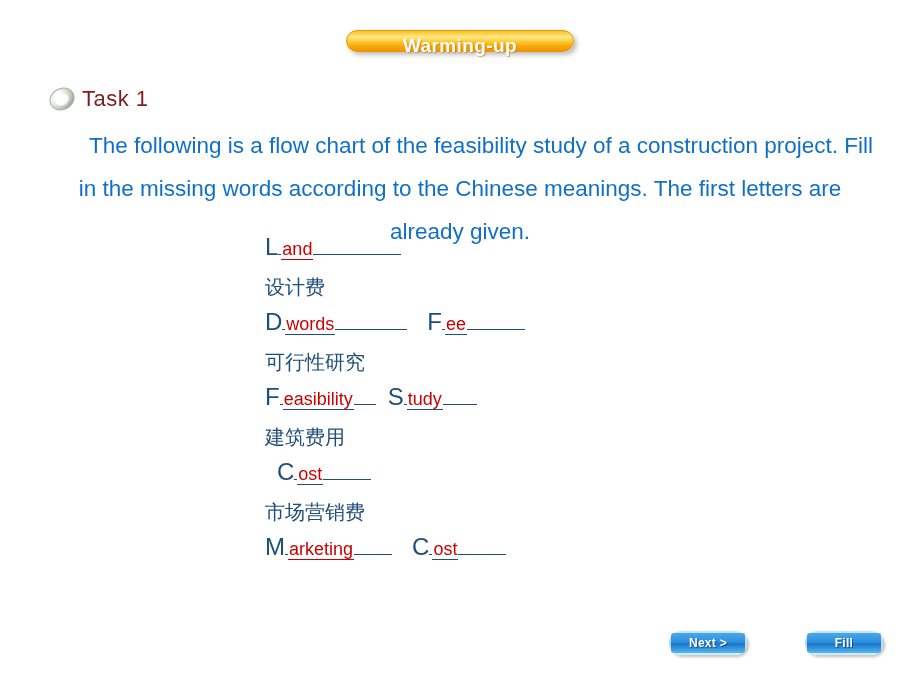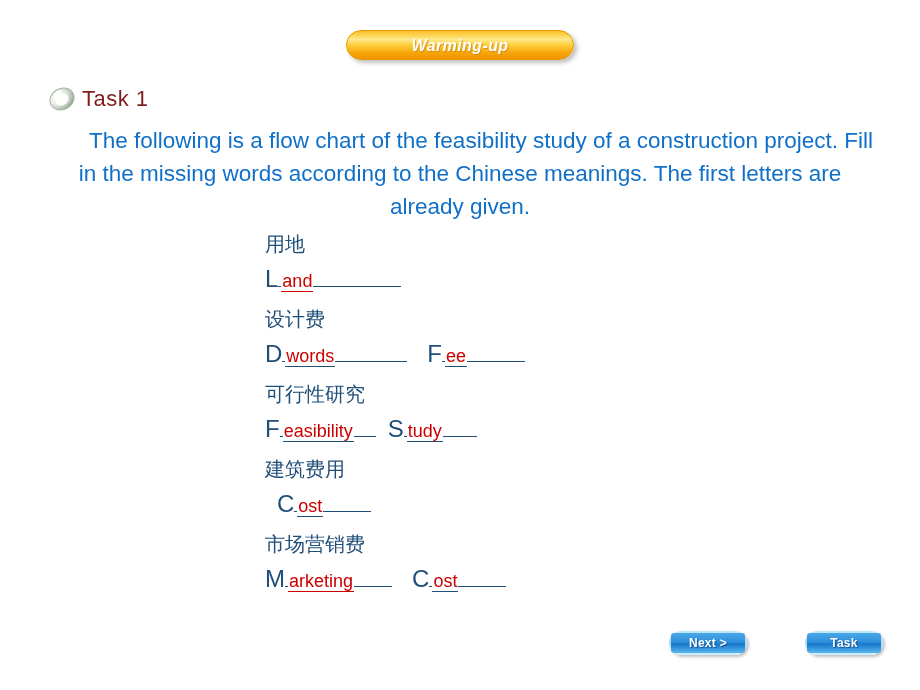--- a/index.html
+++ b/index.html
@@ -20,39 +20,38 @@
     position: absolute;
     left: 0;
     top: 30px;
     width: 920px;
     text-align: center;
   }
   .banner {
     display: inline-block;
     position: relative;
     width: 228px;
-    height: 30px;
+    height: 22px;
     line-height: 30px;
     border-radius: 16px;
     background: linear-gradient(to bottom,
                 #fbbd2a 0%,
                 #fdd34e 14%,
                 #ffe98c 30%,
                 #fdcb36 52%,
                 #f7a50a 78%,
                 #f09500 100%);
     box-shadow: 3px 3px 4px rgba(120,120,120,0.45);
     border: 1px solid #e79700;
     color: #ffffff;
-    font-size: 16px;
+    font-size: 19px;
     font-weight: bold;
     letter-spacing: 0.4px;
     text-shadow: 1px 1px 1px rgba(190,120,0,0.6);
     box-sizing: border-box;
-    font-style: italic;
   }
 
   
   .task-head {
     position: absolute;
     left: 48px;
     top: 86px;
     display: flex;
     align-items: center;
   }
@@ -70,21 +69,21 @@
 
   
   .instructions {
     position: absolute;
     left: 45px;
     top: 124px;
     width: 830px;
     text-align: center;
     color: #1070c8;
     font-size: 22.5px;
-    line-height: 33px;
+    line-height: 43px;
     text-indent: 42px;
   }
 
   
   .exercise {
     position: absolute;
     left: 265px;
     top: 228px;
     width: 420px;
   }
@@ -197,21 +196,20 @@
     </svg>
   </span>
   <span class="task-label">Task 1</span>
 </div>
 
 <div class="instructions">The following is a flow chart of the feasibility study of a construction project. Fill in the missing words according to the Chinese meanings. The first letters are already given.</div>
 
 <div class="exercise">
 
   <div class="ex-group">
-    <div class="cn">用地</div>
     <div class="answer-row">
       <span class="slot"><span class="first-letter">L</span><span class="lead-rule"></span><span class="fill">and</span><span class="blank" style="width:88px"></span></span>
       <span class="gap-md"></span>
     </div>
   </div>
 
   <div class="ex-group">
     <div class="cn">设计费</div>
     <div class="answer-row">
       <span class="slot"><span class="first-letter">D</span><span class="lead-rule"></span><span class="fill blue-rule">words</span><span class="blank" style="width:72px"></span></span>
@@ -249,15 +247,15 @@
 </div>
 
 <div class="nav nav-next">
   <div class="navbtn">
     <div class="navbtn-inner">Next &gt;</div>
   </div>
 </div>
 
 <div class="nav nav-home">
   <div class="navbtn">
-    <div class="navbtn-inner">Task</div>
+    <div class="navbtn-inner">Fill</div>
   </div>
 </div>
 
 </body></html>

